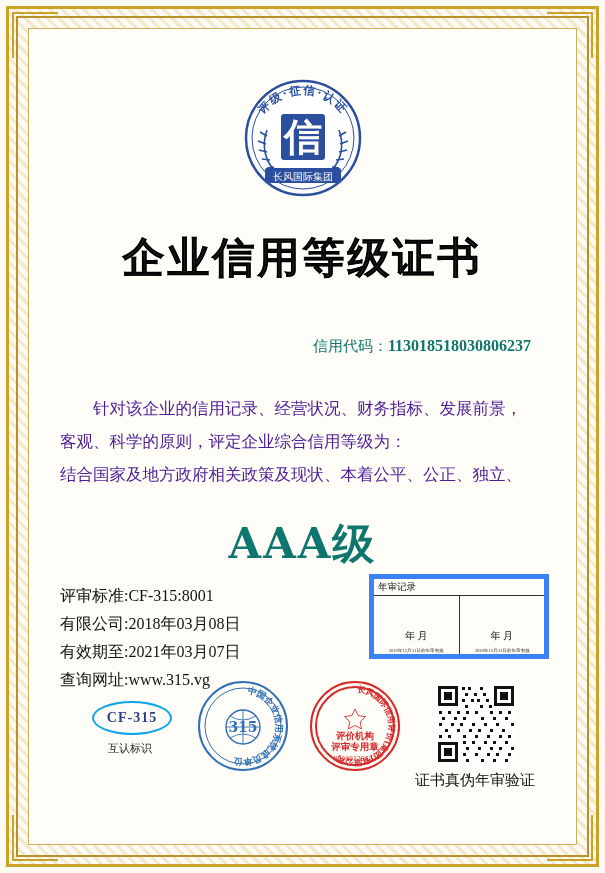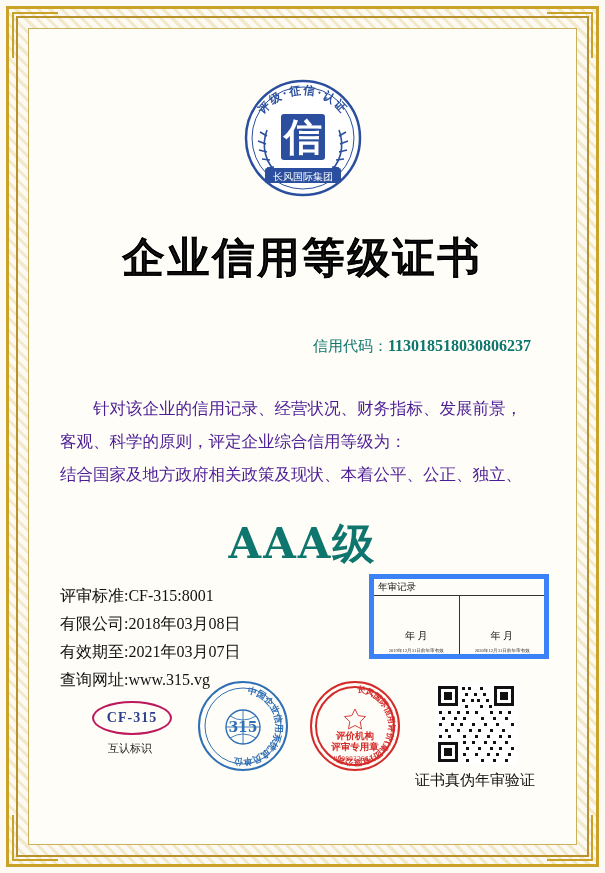--- a/index.html
+++ b/index.html
@@ -205,21 +205,21 @@
     height: 120px;
   }
   .seal {
     position: absolute;
   }
   .seal-cf {
     left: 44px;
     top: 18px;
     width: 76px;
     height: 30px;
-    border: 2px solid #be185d;
+    border: 2px solid #0ea5e9;
     border-radius: 50%;
     color: #2b3f8c;
     font-size: 14px;
     font-weight: bold;
     display: flex;
     align-items: center;
     justify-content: center;
     letter-spacing: 1px;
     font-family: "Liberation Serif", serif;
   }

